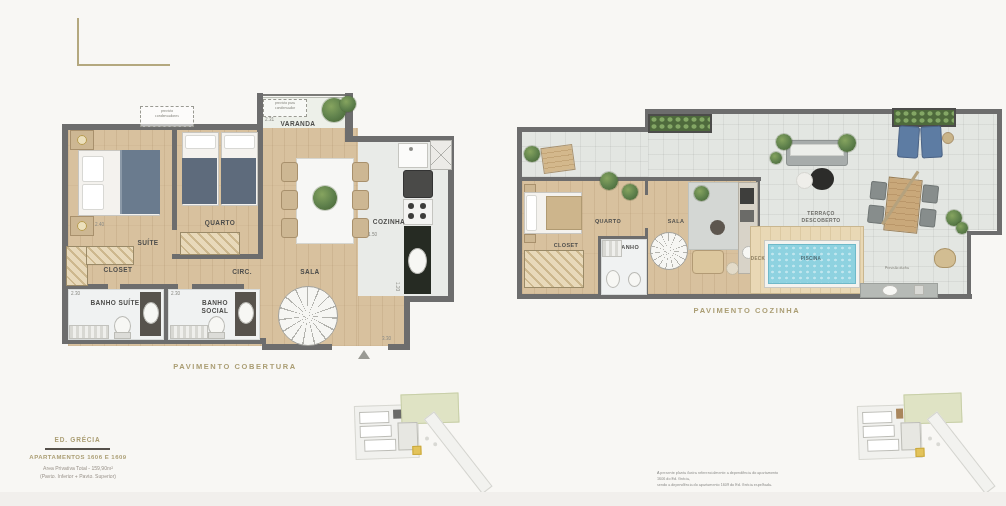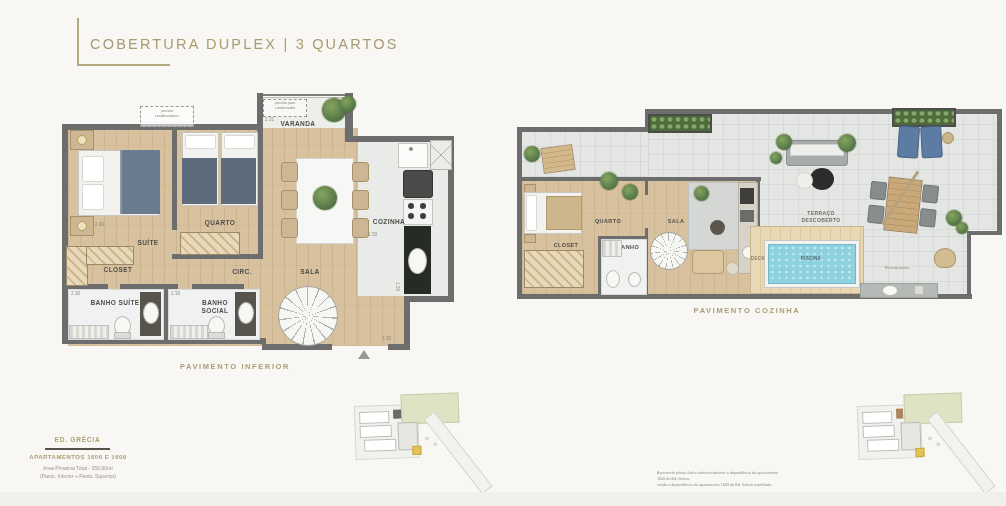--- a/index.html
+++ b/index.html
@@ -43,21 +43,20 @@
   .siteland{position:absolute;background:#f1f1ee;border:1px solid #d7d7d1;}
   .sitebld{position:absolute;background:#ffffff;border:1px solid #bdbdb7;}
 </style>
 </head>
 <body>
 
 <div class="stage">
 
   <div class="abs" style="left:77px;top:18px;width:1.5px;height:47px;background:#b4a87e;"></div>
   <div class="abs" style="left:77px;top:64px;width:93px;height:1.5px;background:#b4a87e;"></div>
-  <div class="abs" style="left:90px;top:36px;font-size:14.5px;letter-spacing:2.2px;color:#a99c72;font-weight:500;">COBERTURA DUPLEX | 3 QUARTOS</div>
 
   <div class="abs" style="left:262px;top:97px;width:84px;height:41px;background:#edf0e9;border:1px solid #b9bdb4;"></div>
   <div class="wood" style="left:68px;top:128px;width:290px;height:218px;"></div>
   <div class="abs" style="left:358px;top:142px;width:94px;height:154px;background:#e9ebe8;"></div>
   <div class="wood" style="left:358px;top:296px;width:52px;height:50px;"></div>
 
   <div class="wall" style="left:64px;top:124px;width:198px;height:6px;"></div>
   <div class="wall" style="left:257px;top:93px;width:6px;height:41px;"></div>
   <div class="wall" style="left:345px;top:93px;width:8px;height:49px;"></div>
   <div class="wall2" style="left:263px;top:94px;width:82px;height:2px;"></div>
@@ -158,21 +157,21 @@
     <div class="abs" style="left:16px;top:3px;width:6px;height:6px;background:#3d3d3b;border-radius:50%;"></div>
     <div class="abs" style="left:4px;top:13px;width:6px;height:6px;background:#3d3d3b;border-radius:50%;"></div>
     <div class="abs" style="left:16px;top:13px;width:6px;height:6px;background:#3d3d3b;border-radius:50%;"></div>
   </div>
   <div class="abs" style="left:404px;top:226px;width:27px;height:68px;background:#262b23;"></div>
   <div class="oval" style="left:408px;top:248px;width:17px;height:24px;"></div>
   <div class="lbl" style="left:360px;top:218px;width:58px;">COZINHA</div>
   <div class="dim" style="left:368px;top:232px;">1.50</div>
   <div class="dimv" style="left:395px;top:282px;">1.20</div>
 
-  <div class="caption" style="left:160px;top:362px;width:150px;">PAVIMENTO INFERIOR</div>
+  <div class="caption" style="left:160px;top:362px;width:150px;">PAVIMENTO COBERTURA</div>
 
   <div class="terr" style="left:520px;top:130px;width:128px;height:167px;"></div>
   <div class="terr" style="left:648px;top:112px;width:352px;height:118px;"></div>
   <div class="terr" style="left:648px;top:230px;width:322px;height:67px;"></div>
 
   <div class="wall" style="left:517px;top:127px;width:134px;height:5px;"></div>
   <div class="wall" style="left:645px;top:109px;width:357px;height:5px;"></div>
   <div class="wall" style="left:645px;top:109px;width:4px;height:22px;"></div>
   <div class="wall" style="left:517px;top:127px;width:5px;height:172px;"></div>
   <div class="wall" style="left:517px;top:294px;width:455px;height:5px;"></div>

